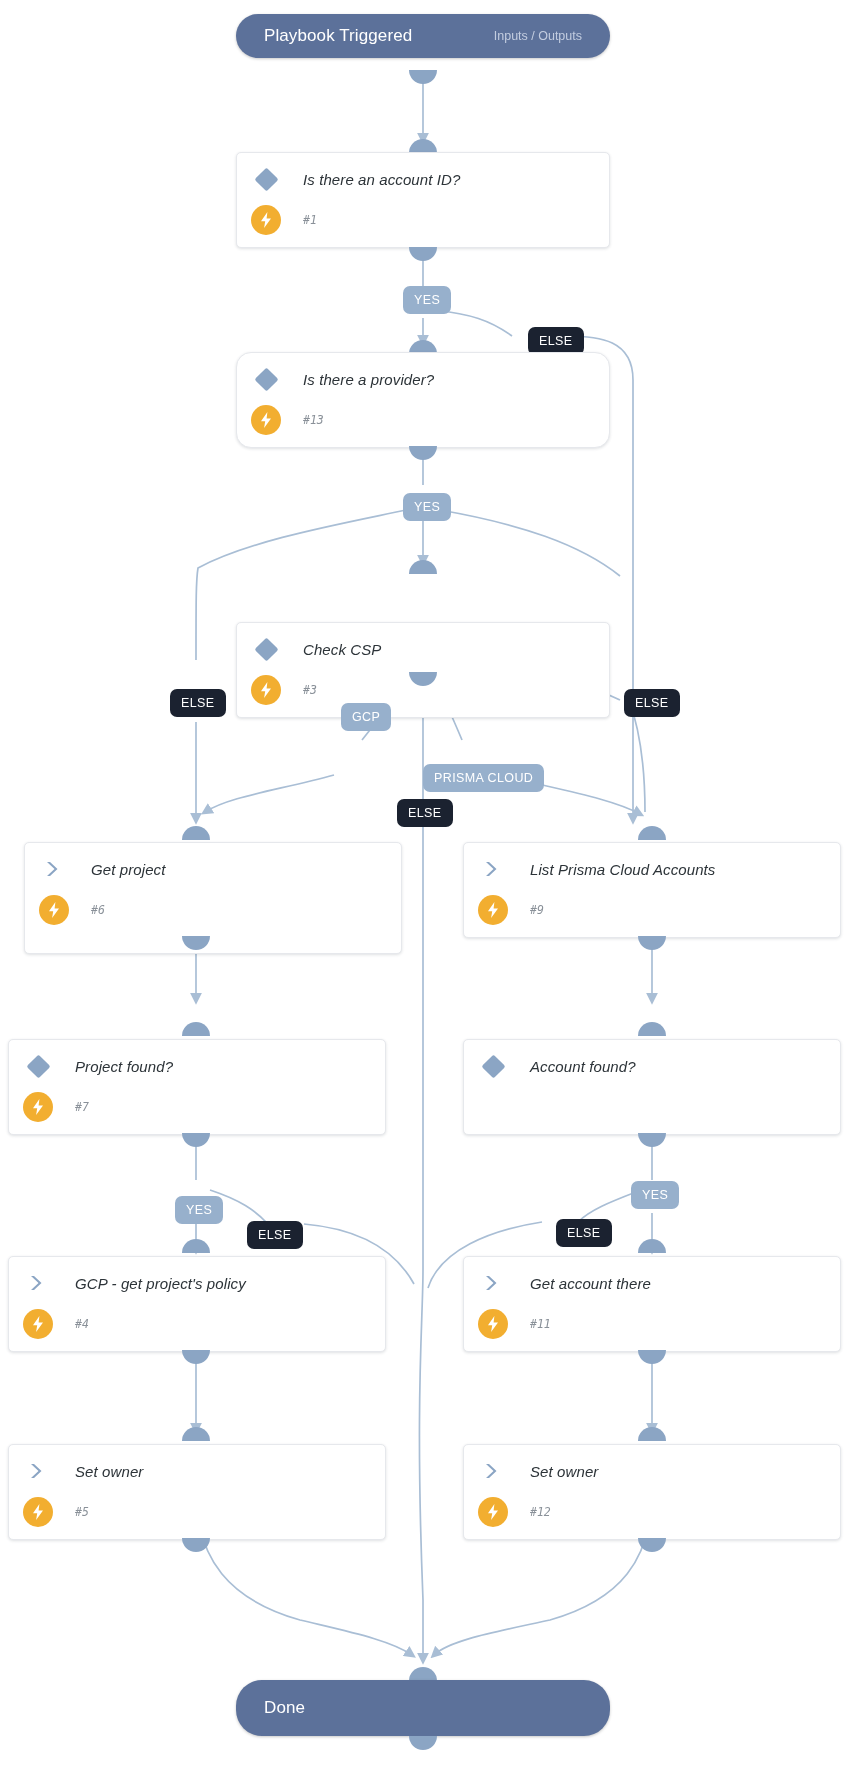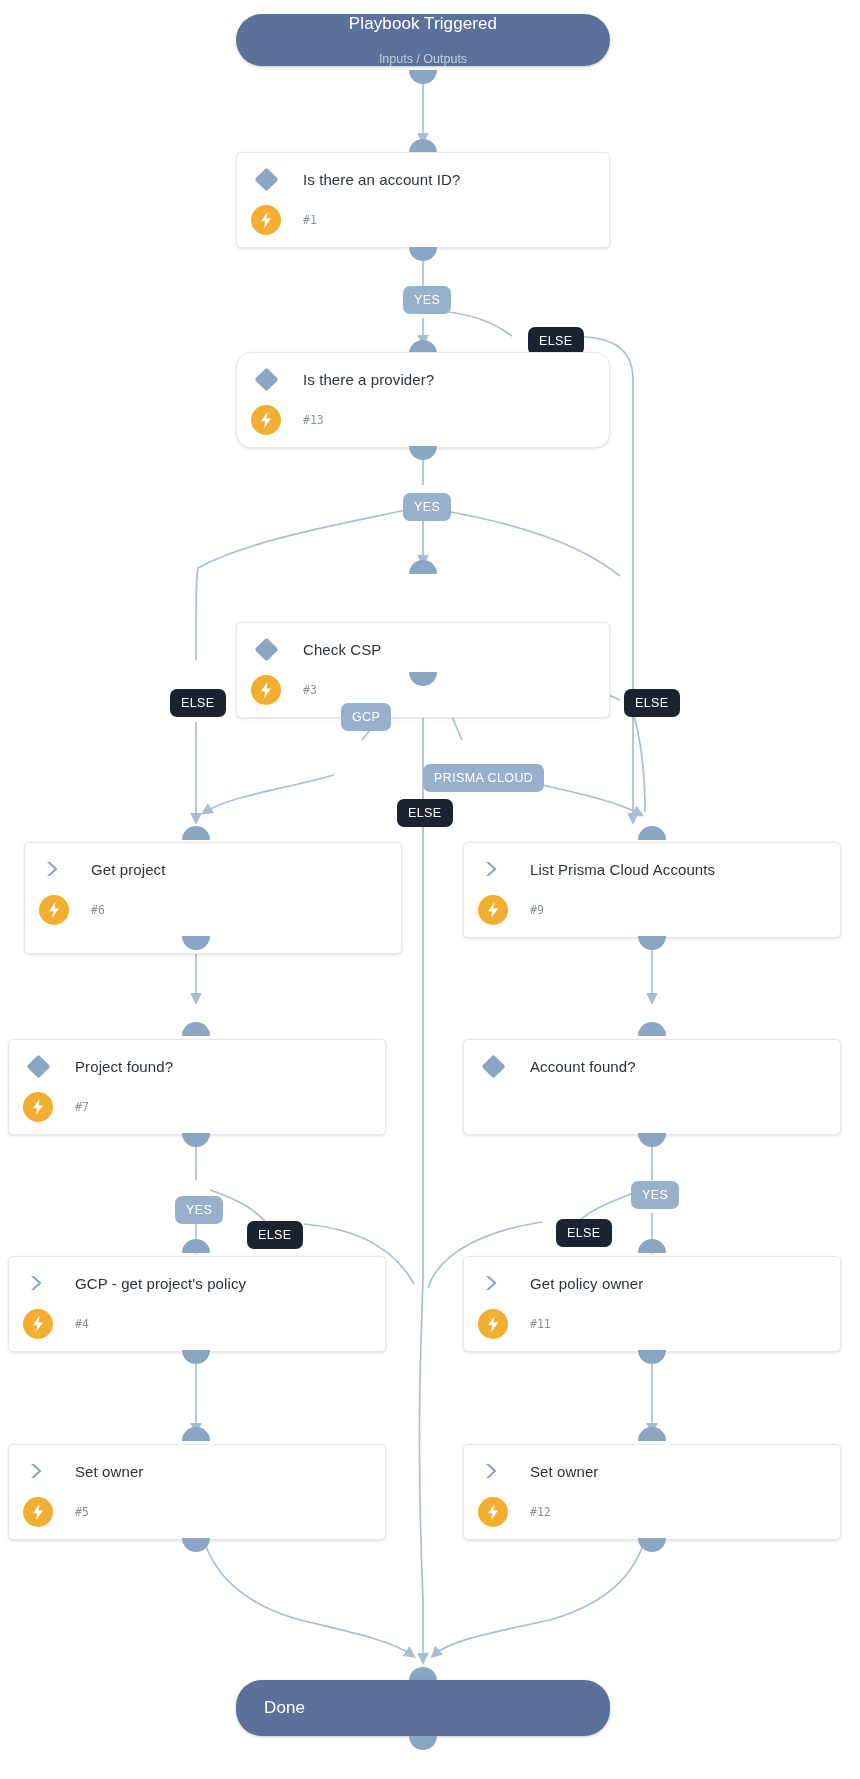--- a/index.html
+++ b/index.html
@@ -41,20 +41,21 @@
     font-size: 12.5px;
     color: #c3cde0;
   }
   
   .card {
     position: absolute;
     background: #ffffff;
     border: 1px solid #e6e8ec;
     border-radius: 5px;
     box-shadow: 0 1px 3px rgba(30,40,60,.14);
+    font-style: italic;
   }
   .card-row {
     display: flex;
     align-items: center;
     height: 44px;
     padding-left: 14px;
   }
   .card-title-row { padding-top: 8px; }
   .card-icon {
     width: 30px; height: 30px;
@@ -189,21 +190,21 @@
       <path d="M196 1345 L196 1430" marker-end="url(#arrow)"></path>
 
       <path d="M652 1345 L652 1430" marker-end="url(#arrow)"></path>
 
       <path d="M196 1490 C196 1560 230 1600 300 1620 C350 1632 390 1640 412 1655" marker-end="url(#arrow)"></path>
 
       <path d="M652 1490 C652 1560 620 1600 550 1620 C495 1632 450 1640 434 1655" marker-end="url(#arrow)"></path>
     </g>
   </svg>
 
-  <div class="pill" style="left:236px; top:14px; width:374px; height:52px;flex-direction:column;">
+  <div class="pill" style="left:236px; top:14px; width:374px; height:44px;">
     <span class="pill-title">Playbook Triggered</span>
     <span class="pill-sub">Inputs / Outputs</span>
   </div>
   <div class="handle bottom" style="left:409px; top:70px;"></div>
 
   <div class="handle top" style="left:409px; top:139px;"></div>
   <div class="card" style="left:236px; top:152px; width:374px; height:96px;">
     <div class="card-row card-title-row">
       <span class="card-icon">
         <span class="ico-diamond"></span>
@@ -401,21 +402,21 @@
   <div class="handle bottom" style="left:182px; top:1350px;"></div>
 
   <div class="handle top" style="left:638px; top:1239px;"></div>
   <div class="card" style="left:463px; top:1256px; width:378px; height:96px;">
     <div class="card-row card-title-row">
       <span class="card-icon ico-chevron">
         <svg width="18" height="18" viewBox="0 0 18 18">
           <path d="M2 2 L9.5 9 L2 16 L5 16 L12.5 9 L5 2 Z" fill="#8ba5c4"></path>
         </svg>
       </span>
-      <span class="card-title">Get policy owner</span>
+      <span class="card-title">Get account there</span>
     </div>
     <div class="card-meta-row">
       <span class="bolt">
         <svg width="14" height="16" viewBox="0 0 14 16">
             <path d="M8.4 0 L2 9.2 H6.2 L5.1 16 L12 6.4 H7.6 Z" fill="#ffffff"></path>
           </svg>
       </span>
       <span class="card-num">#11</span>
     </div>
   </div>

